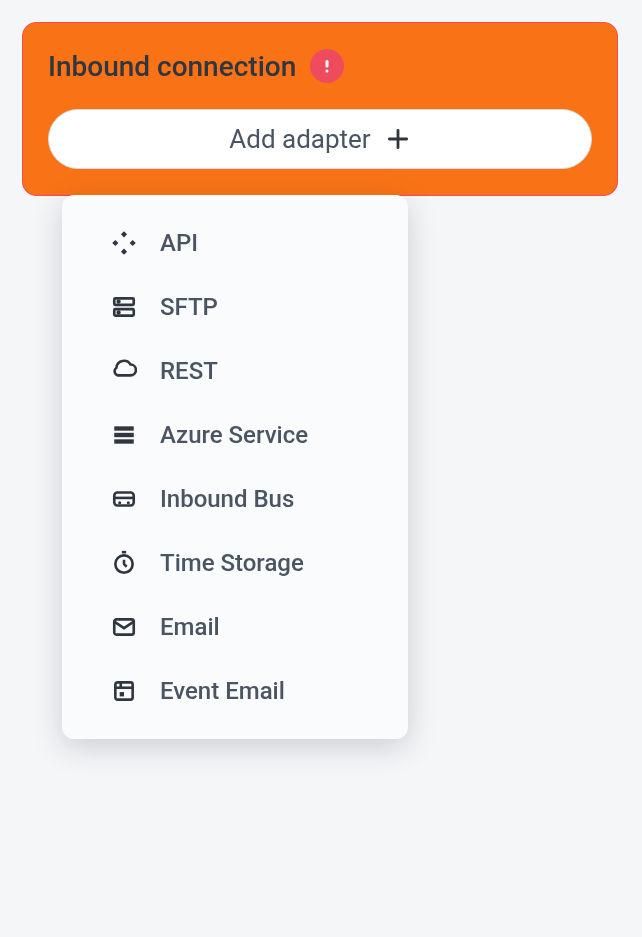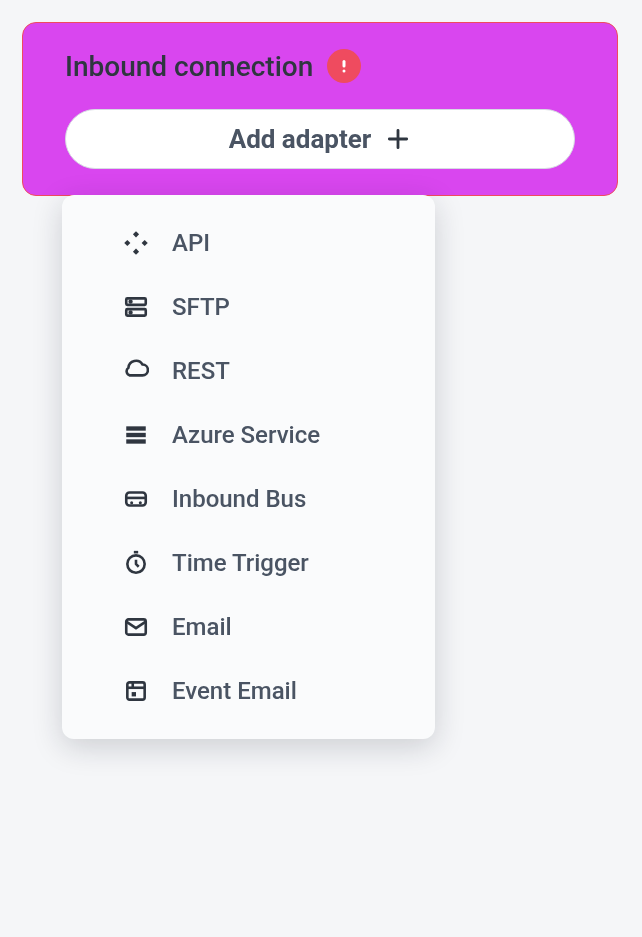--- a/index.html
+++ b/index.html
@@ -2,24 +2,24 @@
 <html><head>
   <meta charset="utf-8">
   <style>
     * { box-sizing: border-box; margin: 0; padding: 0; }
     body {
       font-family: -apple-system, BlinkMacSystemFont, "Segoe UI", Roboto, "Helvetica Neue", Arial, sans-serif;
       background: #f5f6f8;
       padding: 22px;
     }
     .card {
-      background: #d946ef;
+      background: #f97316;
       border: 1px solid #ef4b5f;
       border-radius: 14px;
-      padding: 26px 42px;
+      padding: 26px 25px;
       width: 596px;
       position: relative;
     }
     .card-header {
       display: flex;
       align-items: center;
       gap: 14px;
       margin-bottom: 26px;
     }
     .card-title {
@@ -44,32 +44,31 @@
       justify-content: center;
       gap: 14px;
       font-size: 26px;
       color: #4a5463;
       background: #fff;
       border: 1px solid #d6dbe2;
       border-radius: 30px;
       padding: 14px 0;
       cursor: pointer;
       font-family: inherit;
-      font-weight: bold;
     }
     .add-button svg { flex-shrink: 0; }
     .dropdown {
       position: absolute;
       left: 62px;
       top: 195px;
-      width: 373px;
+      width: 346px;
       background: #fafbfc;
       border-radius: 12px;
       box-shadow: 0 8px 30px rgba(24,30,45,0.18);
-      padding: 16px 16px;
+      padding: 16px 4px;
     }
     .menu-item {
       display: flex;
       align-items: center;
       gap: 22px;
       padding: 18px 44px 18px 44px;
       cursor: pointer;
     }
     .menu-item .icon { width: 28px; height: 28px; flex-shrink: 0; display:flex; align-items:center; justify-content:center; }
     .menu-item .icon svg { display:block; }
@@ -153,21 +152,21 @@
     <span class="menu-label">Inbound Bus</span>
   </div>
   <div class="menu-item">
     <span class="icon">
       <svg viewBox="0 0 24 24" width="26" height="26" fill="none" stroke="#2f3640" stroke-width="2.4">
           <circle cx="12" cy="13" r="8"></circle>
           <path d="M12 9v4l2.5 2.5"></path>
           <path d="M10 2h4"></path>
         </svg>
     </span>
-    <span class="menu-label">Time Trigger</span>
+    <span class="menu-label">Time Storage</span>
   </div>
   <div class="menu-item">
     <span class="icon">
       <svg viewBox="0 0 24 24" width="26" height="26" fill="none" stroke="#2f3640" stroke-width="2.4">
           <rect x="3" y="5" width="18" height="14" rx="2"></rect>
           <path d="M3 7l9 6 9-6"></path>
         </svg>
     </span>
     <span class="menu-label">Email</span>
   </div>

